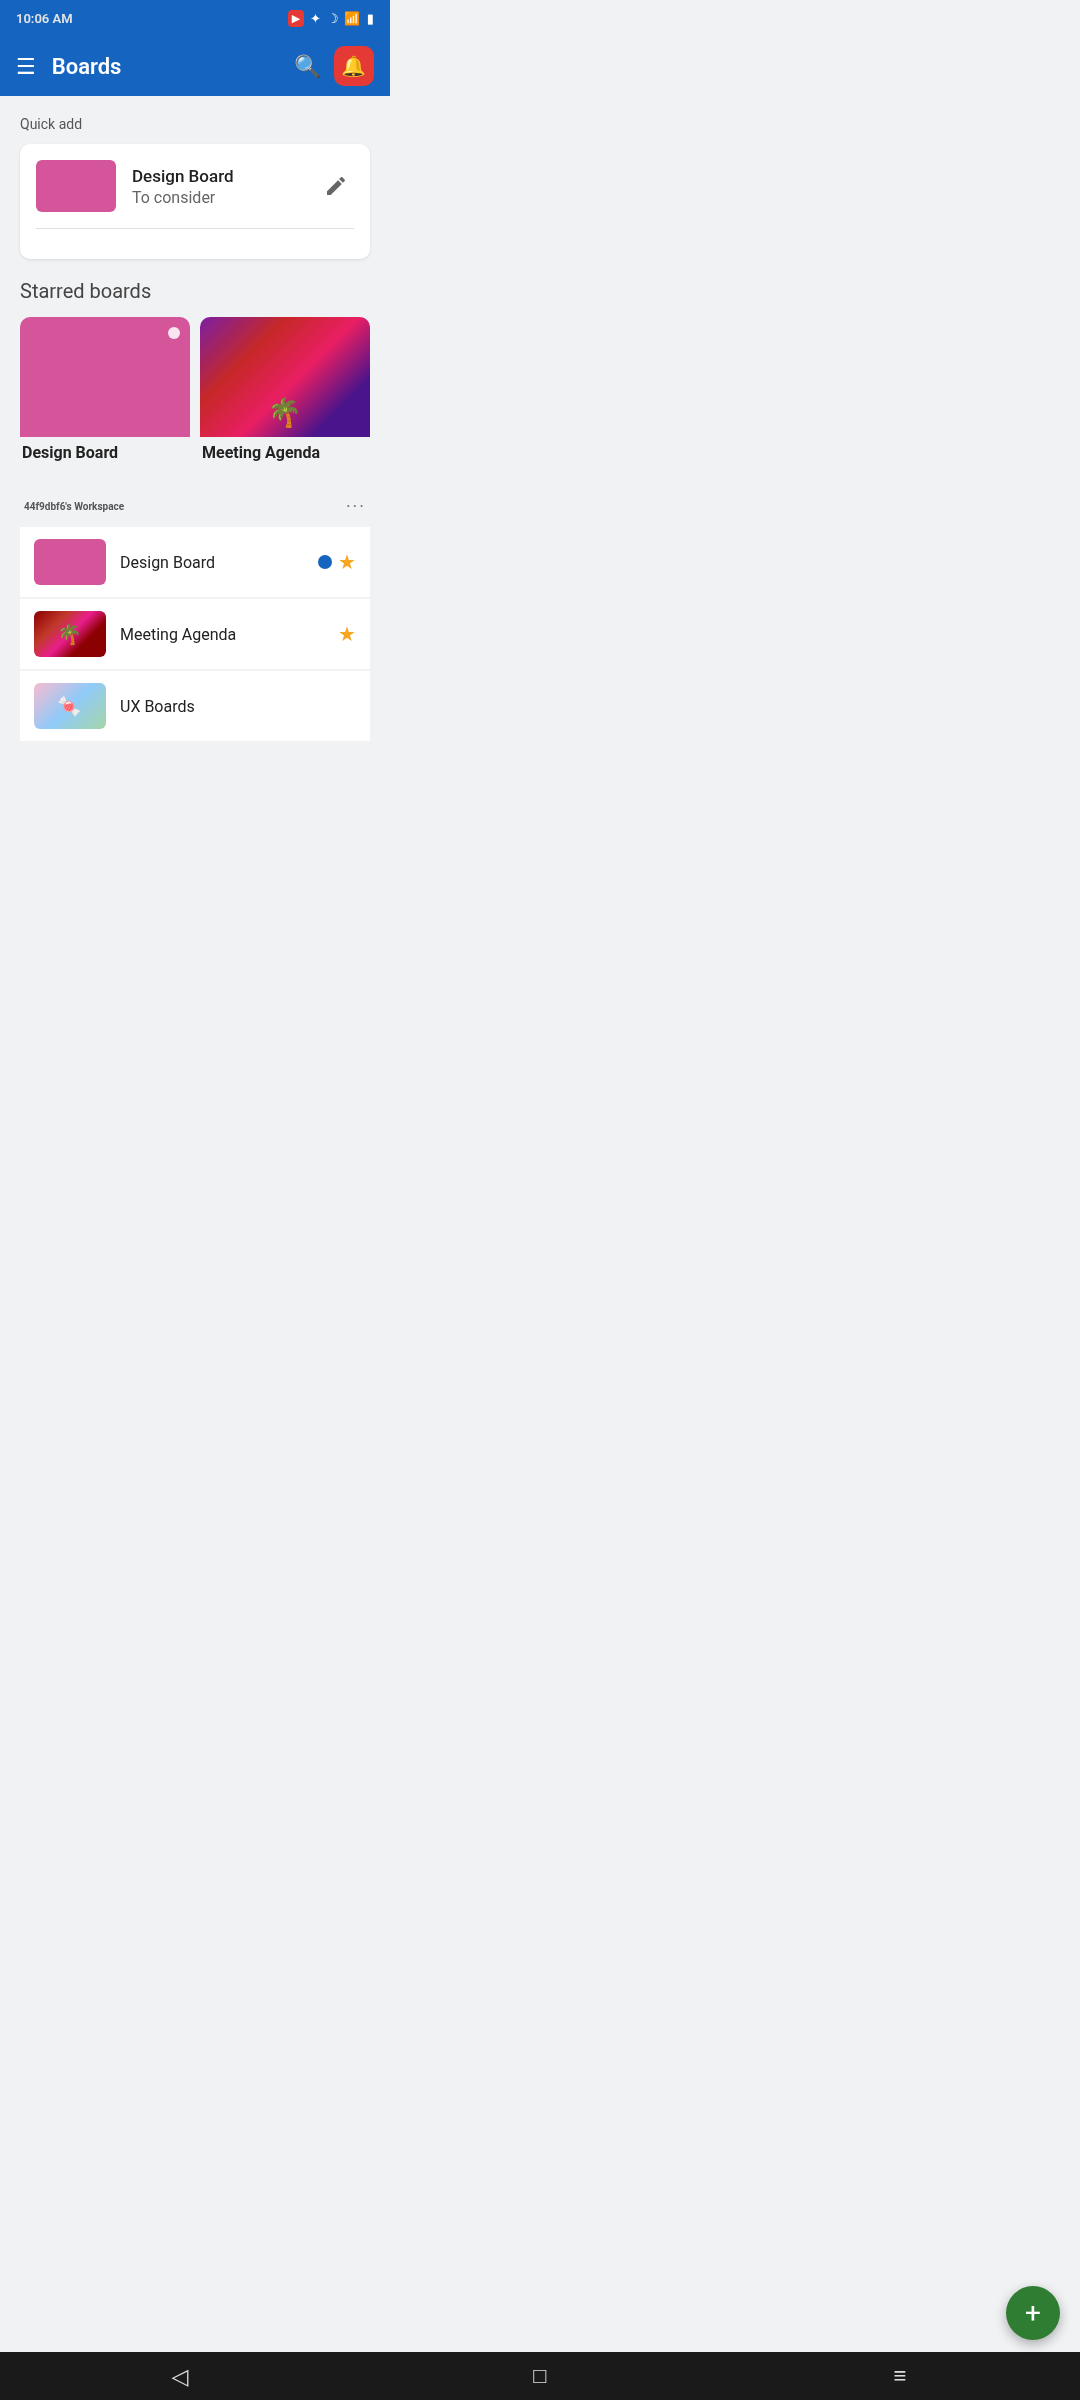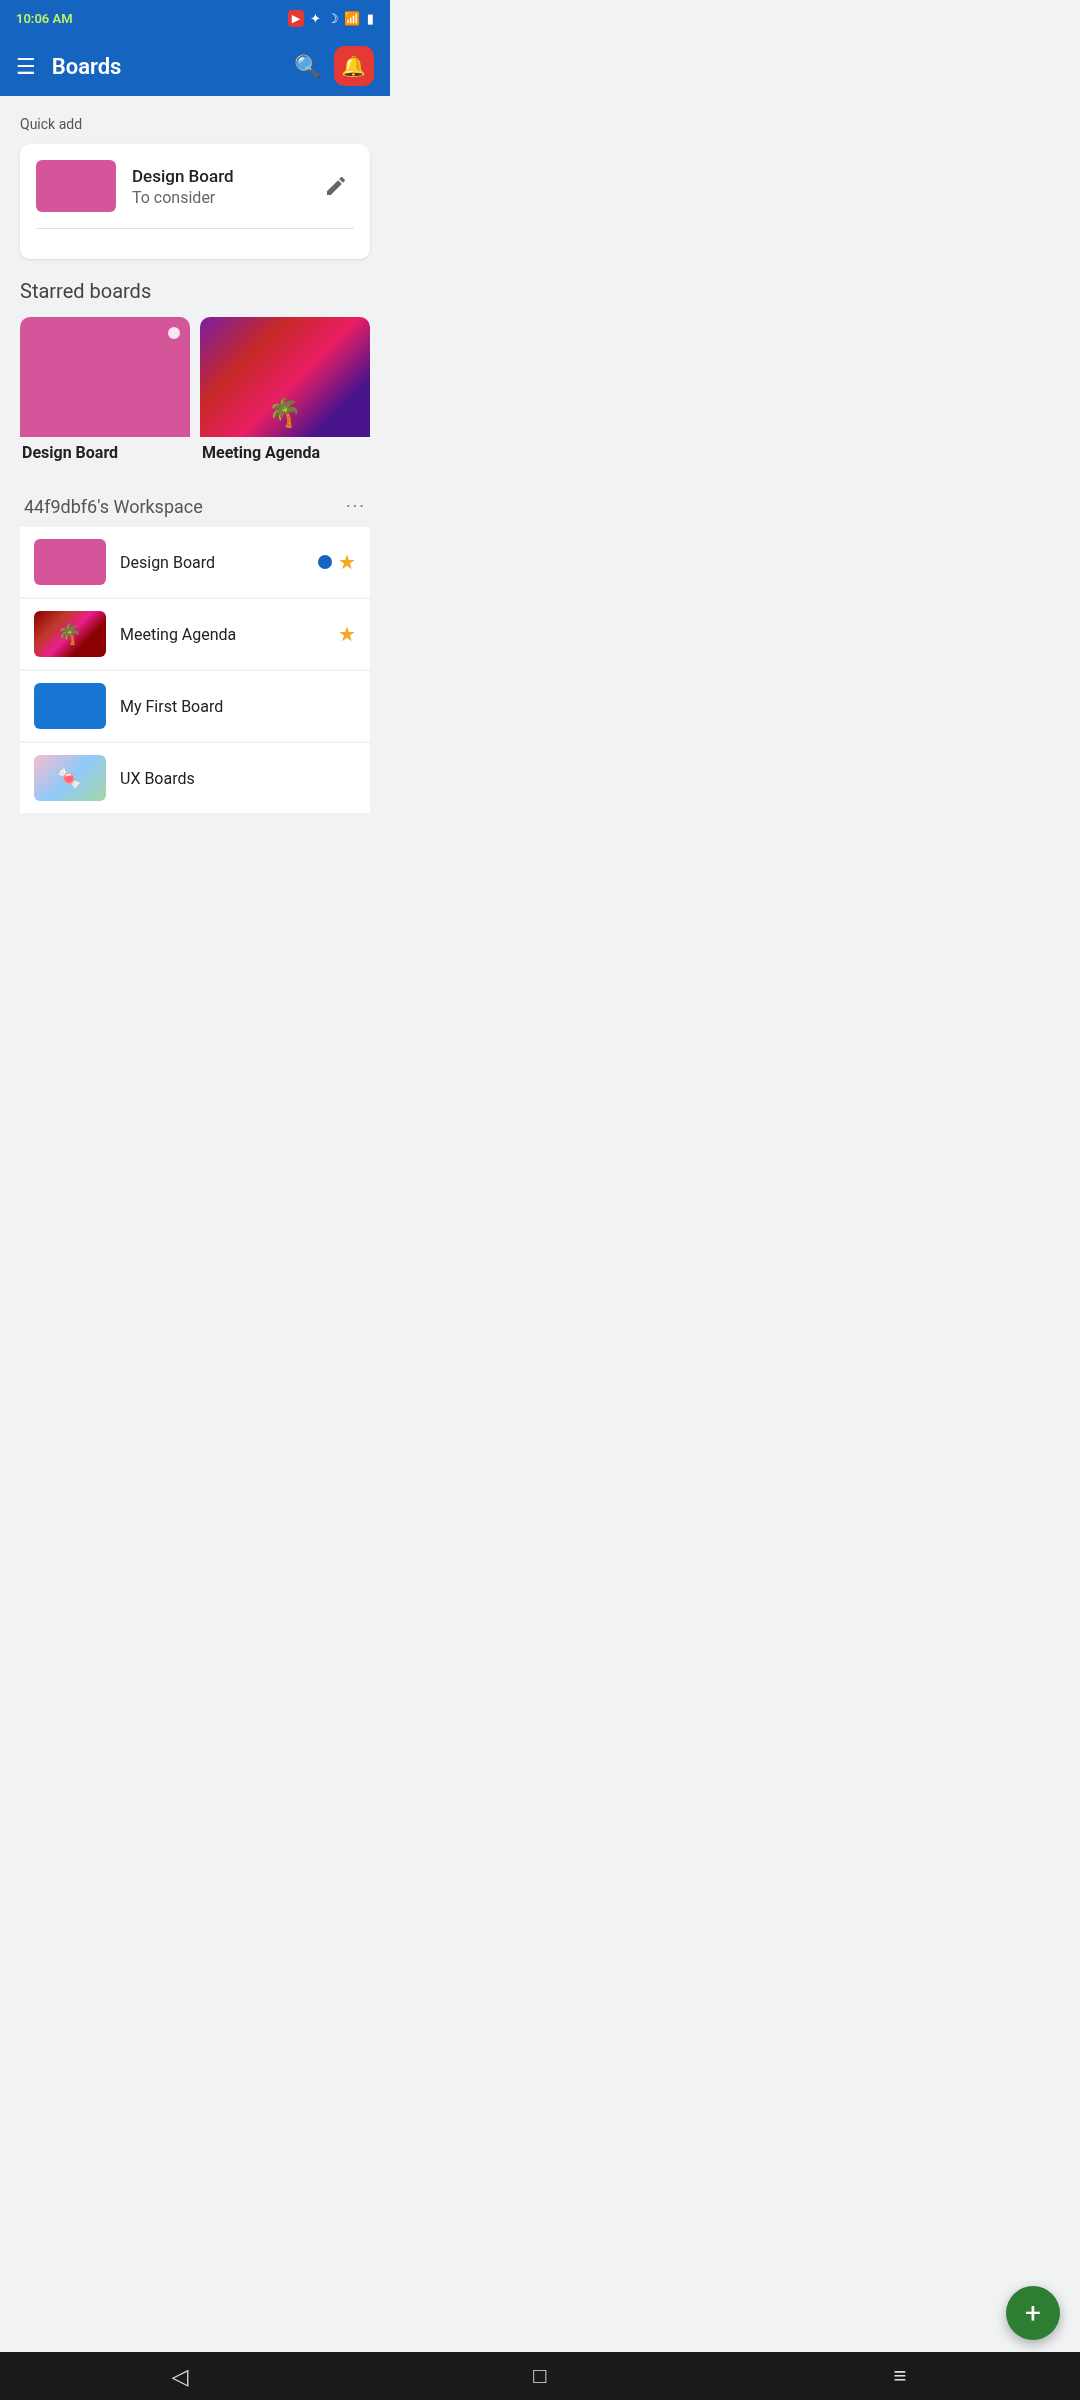--- a/index.html
+++ b/index.html
@@ -16,21 +16,21 @@
     
     .status-bar {
       background: #1565c0;
       display: flex;
       justify-content: space-between;
       align-items: center;
       padding: 8px 16px;
       height: 36px;
     }
     .status-time {
-      color: #bef264;
+      color: #e5e5e5;
       font-size: 13px;
       font-weight: 600;
     }
     .status-icons {
       display: flex;
       align-items: center;
       gap: 6px;
     }
     .status-icon {
       color: white;
@@ -227,23 +227,23 @@
     }
 
     .workspace-header {
       display: flex;
       align-items: center;
       justify-content: space-between;
       padding: 14px 4px 10px 4px;
     }
 
     .workspace-name {
-      font-size: 18px;
+      font-size: 10px;
       color: #555;
-      font-weight: 400;
+      font-weight: 700;
     }
 
     .workspace-more {
       font-size: 18px;
       color: #777;
       cursor: pointer;
       letter-spacing: 2px;
     }
 
     .workspace-board-item {
@@ -448,26 +448,20 @@
     </div>
 
     <div class="workspace-board-item">
       <div class="workspace-board-thumb-photo">🌴</div>
       <span class="workspace-board-name">Meeting Agenda</span>
       <div class="board-badges">
         <span class="badge-star-filled">★</span>
       </div>
     </div>
 
-    <div class="workspace-board-item">
-      <div class="workspace-board-thumb-blue"></div>
-      <span class="workspace-board-name">My First Board</span>
-      <div class="board-badges">
-      </div>
-    </div>
 
     <div class="workspace-board-item">
       <div class="workspace-board-thumb-macarons">🍬</div>
       <span class="workspace-board-name">UX Boards</span>
       <div class="board-badges">
       </div>
     </div>
 
   </div>
 

